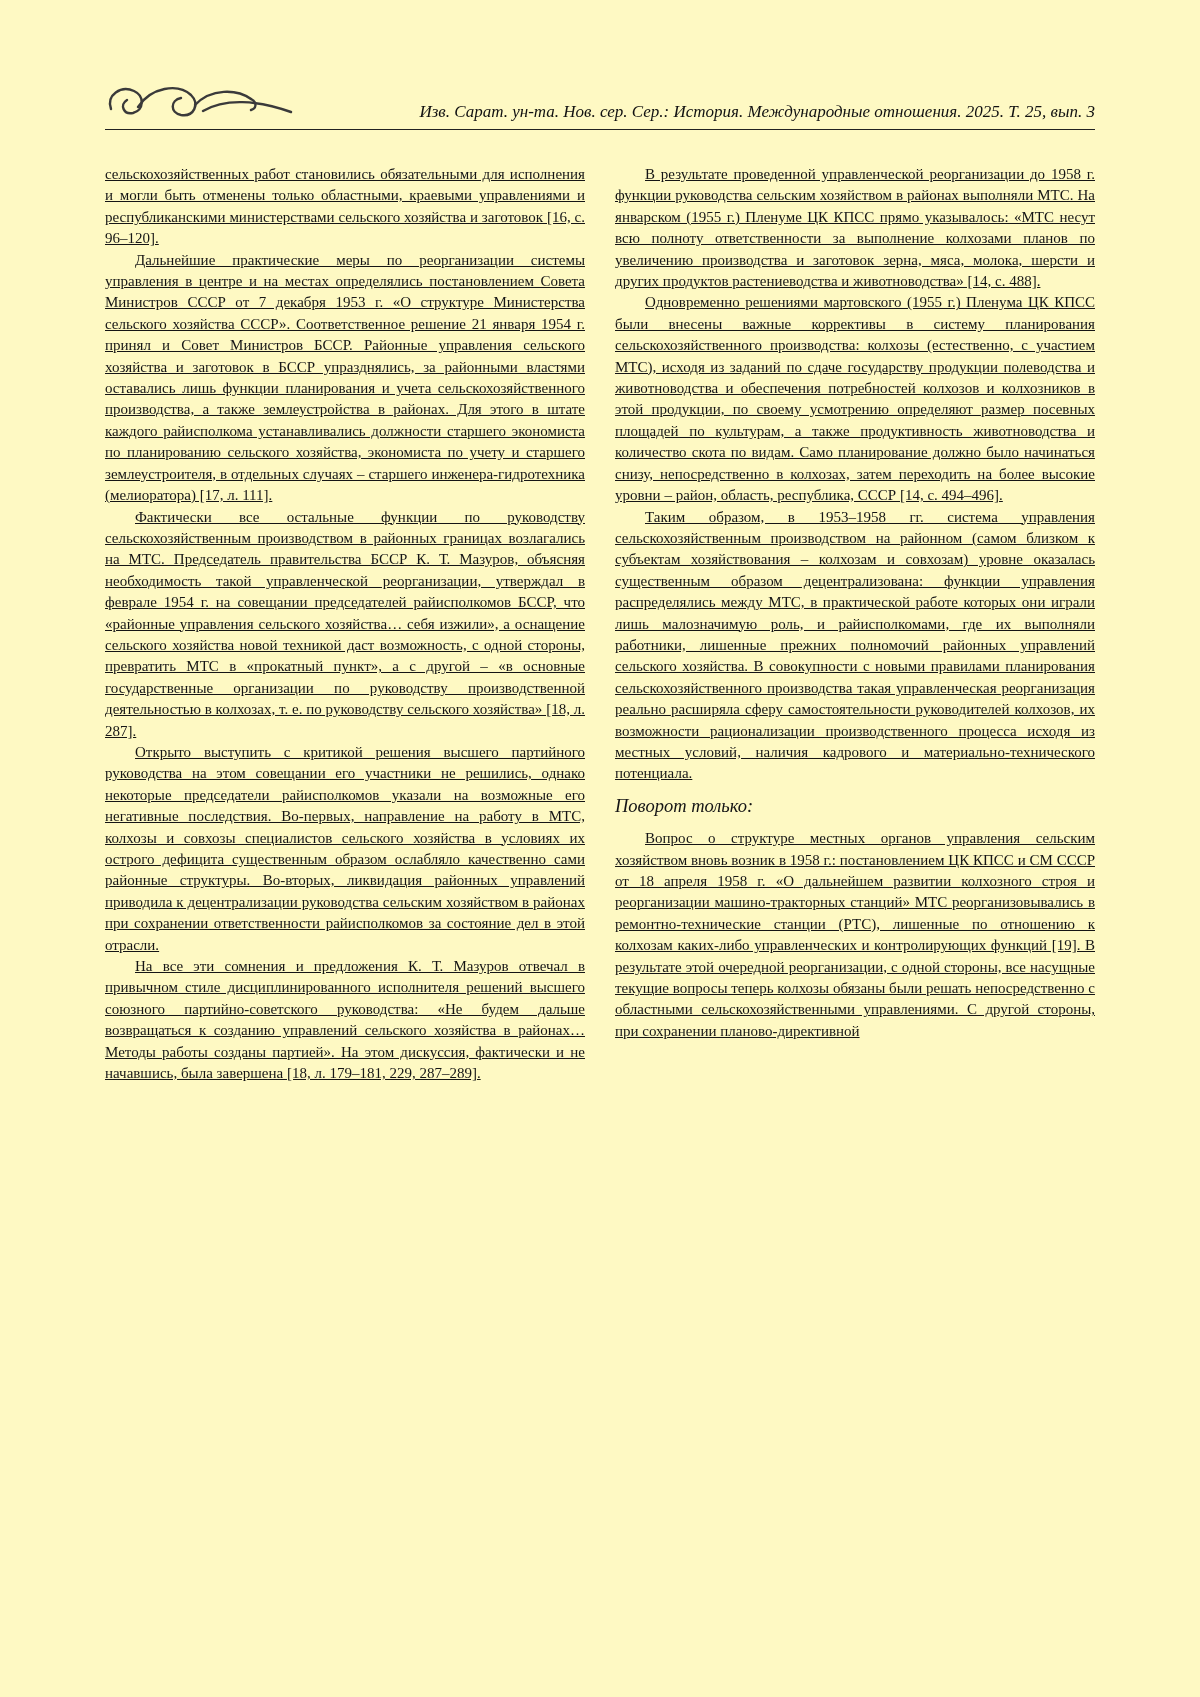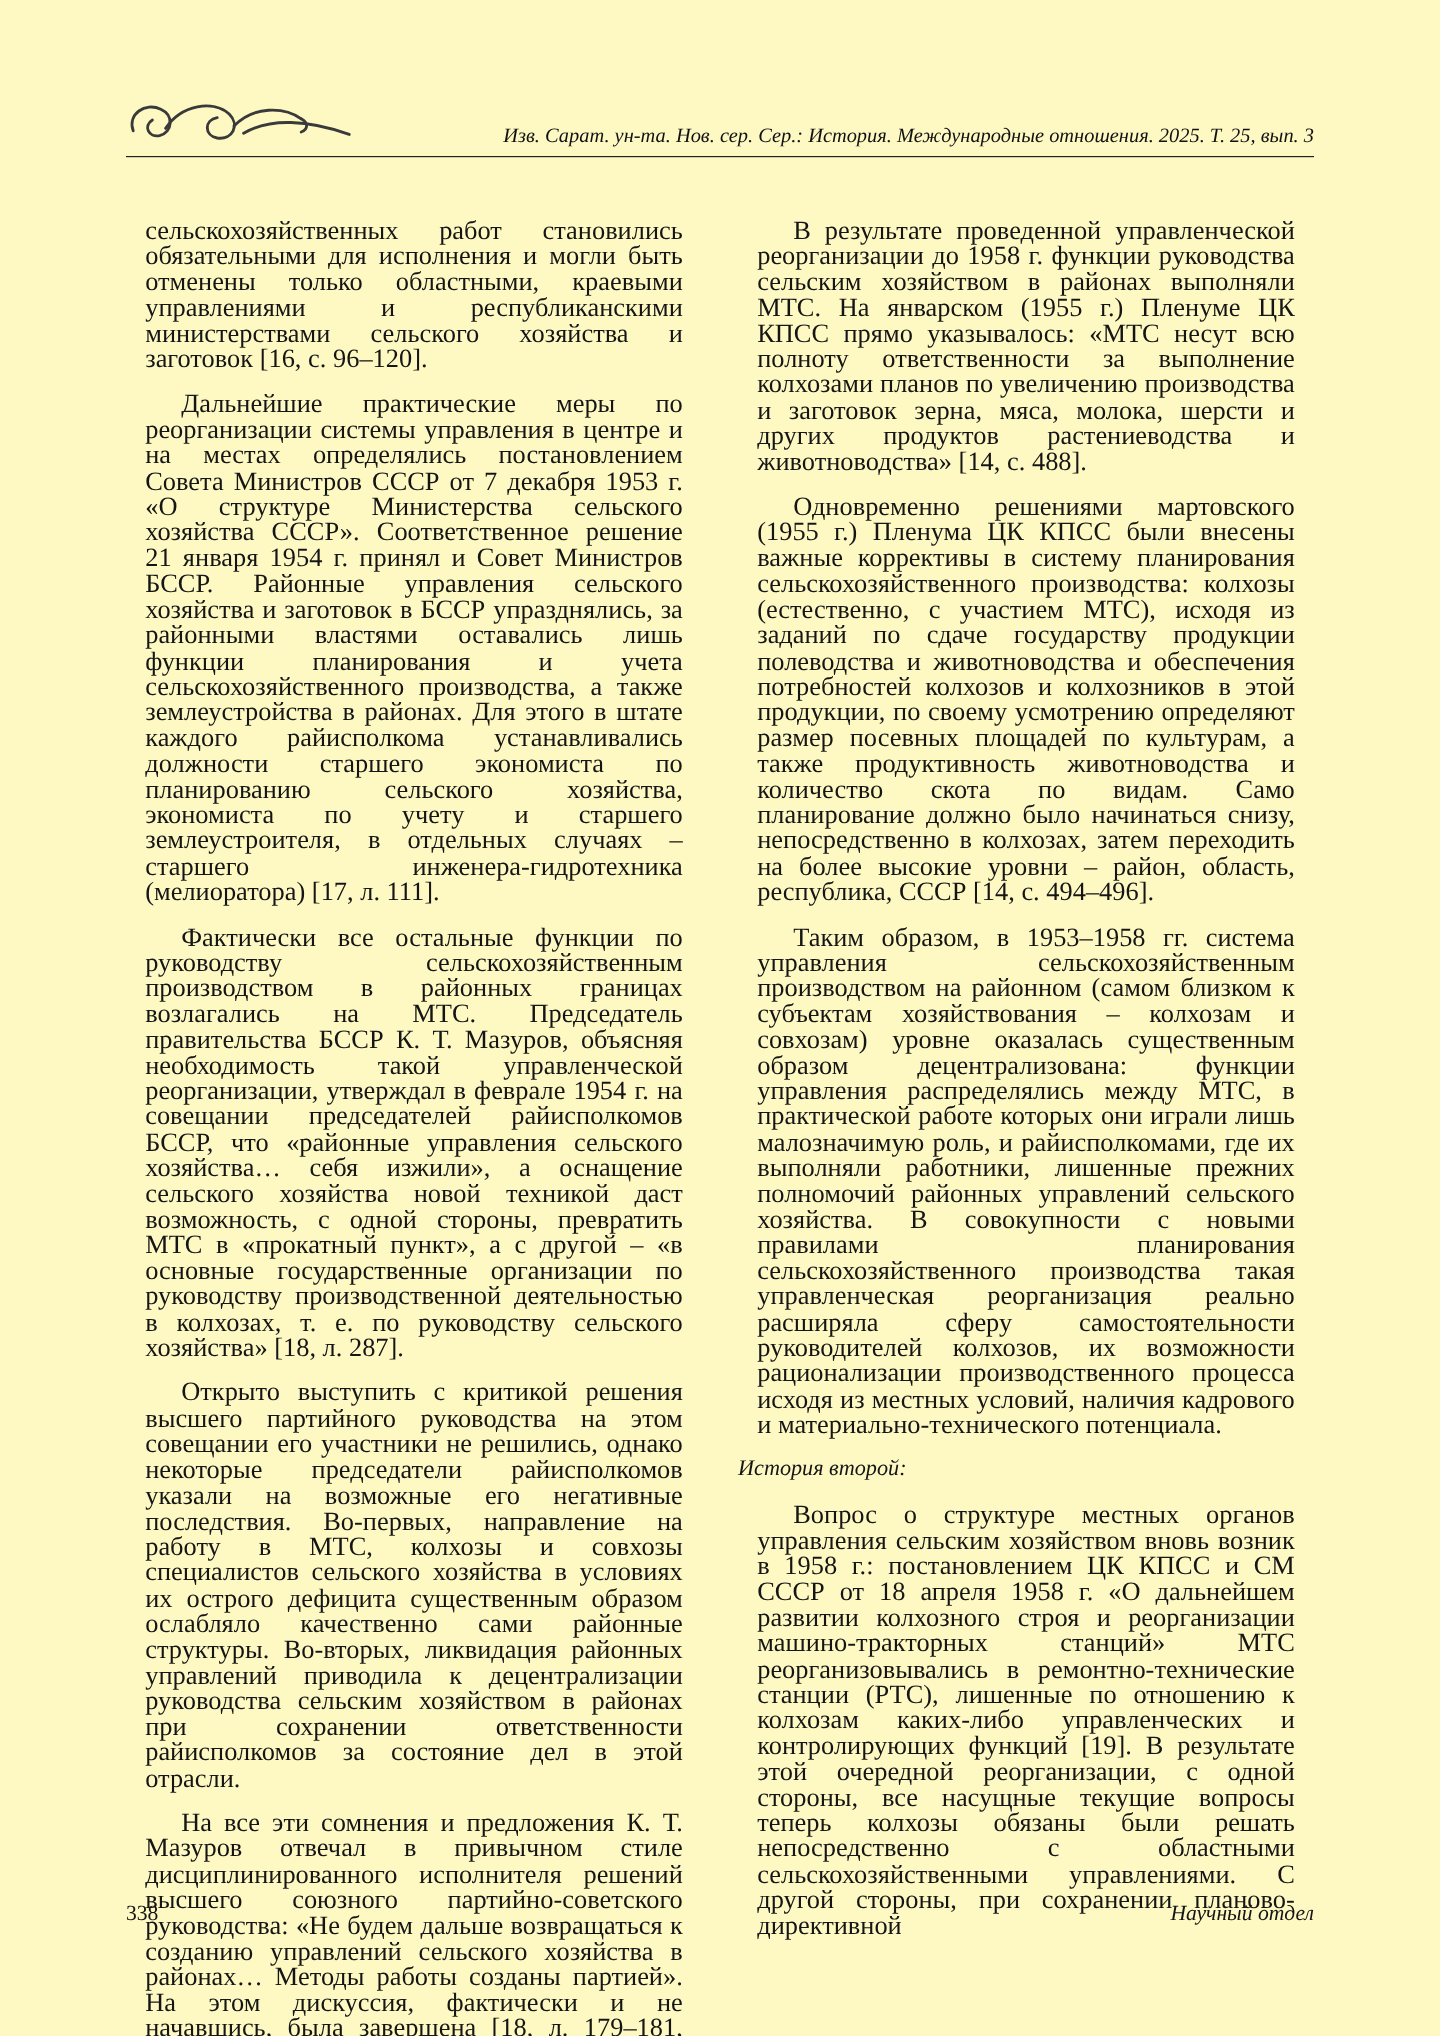--- a/index.html
+++ b/index.html
@@ -40,25 +40,26 @@
   .columns {
     margin-top: 34px;
     display: flex;
     gap: 30px;
   }
   .column {
     width: 480px;
     box-sizing: border-box;
   }
   .para {
-    margin: 16px;
-    font-size: 22px;
+    margin: 0;
+    font-size: 15px;
     line-height: 21.4px;
     text-align: justify;
     hyphens: auto;
+    text-decoration: underline;
     -webkit-hyphens: auto;
   }
   .para.indent {
     text-indent: 30px;
   }
   .subheading {
     font-style: italic;
     font-size: 18.5px;
     line-height: 21.4px;
     margin: 11px 0 11px 0;
@@ -104,24 +105,20 @@
         <p class="para indent">Дальнейшие практические меры по реорганизации системы управления в центре и на местах определялись постановлением Совета Министров СССР от 7 декабря 1953 г. «О структуре Министерства сельского хозяйства СССР». Соответственное решение 21 января 1954 г. принял и Совет Министров БССР. Районные управления сельского хозяйства и заготовок в БССР упразднялись, за районными властями оставались лишь функции планирования и учета сельскохозяйственного производства, а также землеустройства в районах. Для этого в штате каждого райисполкома устанавливались должности старшего экономиста по планированию сельского хозяйства, экономиста по учету и старшего землеустроителя, в отдельных случаях – старшего инженера-гидротехника (мелиоратора) [17, л. 111].</p>
         <p class="para indent">Фактически все остальные функции по руководству сельскохозяйственным производством в районных границах возлагались на МТС. Председатель правительства БССР К. Т. Мазуров, объясняя необходимость такой управленческой реорганизации, утверждал в феврале 1954 г. на совещании председателей райисполкомов БССР, что «районные управления сельского хозяйства… себя изжили», а оснащение сельского хозяйства новой техникой даст возможность, с одной стороны, превратить МТС в «прокатный пункт», а с другой – «в основные государственные организации по руководству производственной деятельностью в колхозах, т. е. по руководству сельского хозяйства» [18, л. 287].</p>
         <p class="para indent">Открыто выступить с критикой решения высшего партийного руководства на этом совещании его участники не решились, однако некоторые председатели райисполкомов указали на возможные его негативные последствия. Во-первых, направление на работу в МТС, колхозы и совхозы специалистов сельского хозяйства в условиях их острого дефицита существенным образом ослабляло качественно сами районные структуры. Во-вторых, ликвидация районных управлений приводила к децентрализации руководства сельским хозяйством в районах при сохранении ответственности райисполкомов за состояние дел в этой отрасли.</p>
         <p class="para indent">На все эти сомнения и предложения К. Т. Мазуров отвечал в привычном стиле дисциплинированного исполнителя решений высшего союзного партийно-советского руководства: «Не будем дальше возвращаться к созданию управлений сельского хозяйства в районах… Методы работы созданы партией». На этом дискуссия, фактически и не начавшись, была завершена [18, л. 179–181, 229, 287–289].</p>
       </section>
     <section class="column" id="right-column">
         <p class="para indent">В результате проведенной управленческой реорганизации до 1958 г. функции руководства сельским хозяйством в районах выполняли МТС. На январском (1955 г.) Пленуме ЦК КПСС прямо указывалось: «МТС несут всю полноту ответственности за выполнение колхозами планов по увеличению производства и заготовок зерна, мяса, молока, шерсти и других продуктов растениеводства и животноводства» [14, с. 488].</p>
         <p class="para indent">Одновременно решениями мартовского (1955 г.) Пленума ЦК КПСС были внесены важные коррективы в систему планирования сельскохозяйственного производства: колхозы (естественно, с участием МТС), исходя из заданий по сдаче государству продукции полеводства и животноводства и обеспечения потребностей колхозов и колхозников в этой продукции, по своему усмотрению определяют размер посевных площадей по культурам, а также продуктивность животноводства и количество скота по видам. Само планирование должно было начинаться снизу, непосредственно в колхозах, затем переходить на более высокие уровни – район, область, республика, СССР [14, с. 494–496].</p>
         <p class="para indent">Таким образом, в 1953–1958 гг. система управления сельскохозяйственным производством на районном (самом близком к субъектам хозяйствования – колхозам и совхозам) уровне оказалась существенным образом децентрализована: функции управления распределялись между МТС, в практической работе которых они играли лишь малозначимую роль, и райисполкомами, где их выполняли работники, лишенные прежних полномочий районных управлений сельского хозяйства. В совокупности с новыми правилами планирования сельскохозяйственного производства такая управленческая реорганизация реально расширяла сферу самостоятельности руководителей колхозов, их возможности рационализации производственного процесса исходя из местных условий, наличия кадрового и материально-технического потенциала.</p>
         <div class="subheading">
-          <div class="subheading-line">История второй:</div>
+          <div class="subheading-line">Поворот только:</div>
         </div>
         <p class="para indent">Вопрос о структуре местных органов управления сельским хозяйством вновь возник в 1958 г.: постановлением ЦК КПСС и СМ СССР от 18 апреля 1958 г. «О дальнейшем развитии колхозного строя и реорганизации машино-тракторных станций» МТС реорганизовывались в ремонтно-технические станции (РТС), лишенные по отношению к колхозам каких-либо управленческих и контролирующих функций [19]. В результате этой очередной реорганизации, с одной стороны, все насущные текущие вопросы теперь колхозы обязаны были решать непосредственно с областными сельскохозяйственными управлениями. С другой стороны, при сохранении планово-директивной</p>
       </section>
   </main>
 
-  <footer class="page-footer">
-    <span class="page-number">338</span>
-    <span class="section-label">Научный отдел</span>
-  </footer>
 
 </div>
 
 </body></html>

